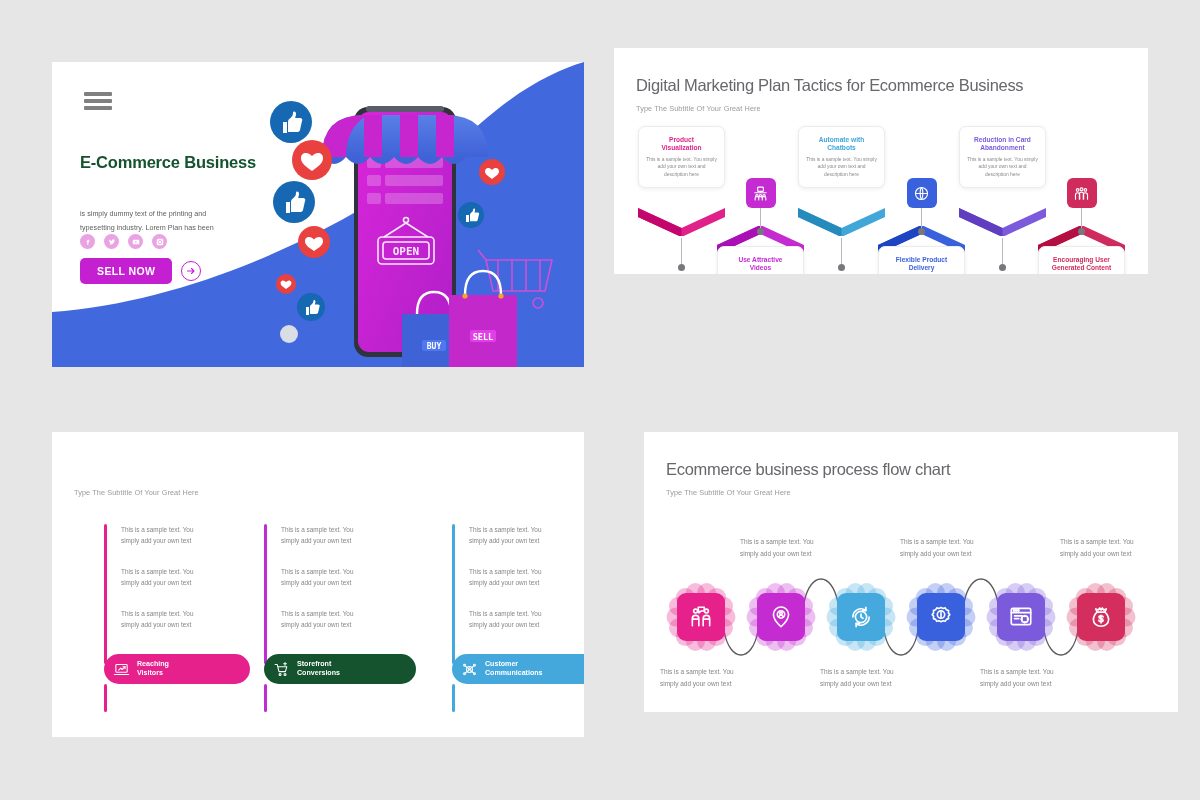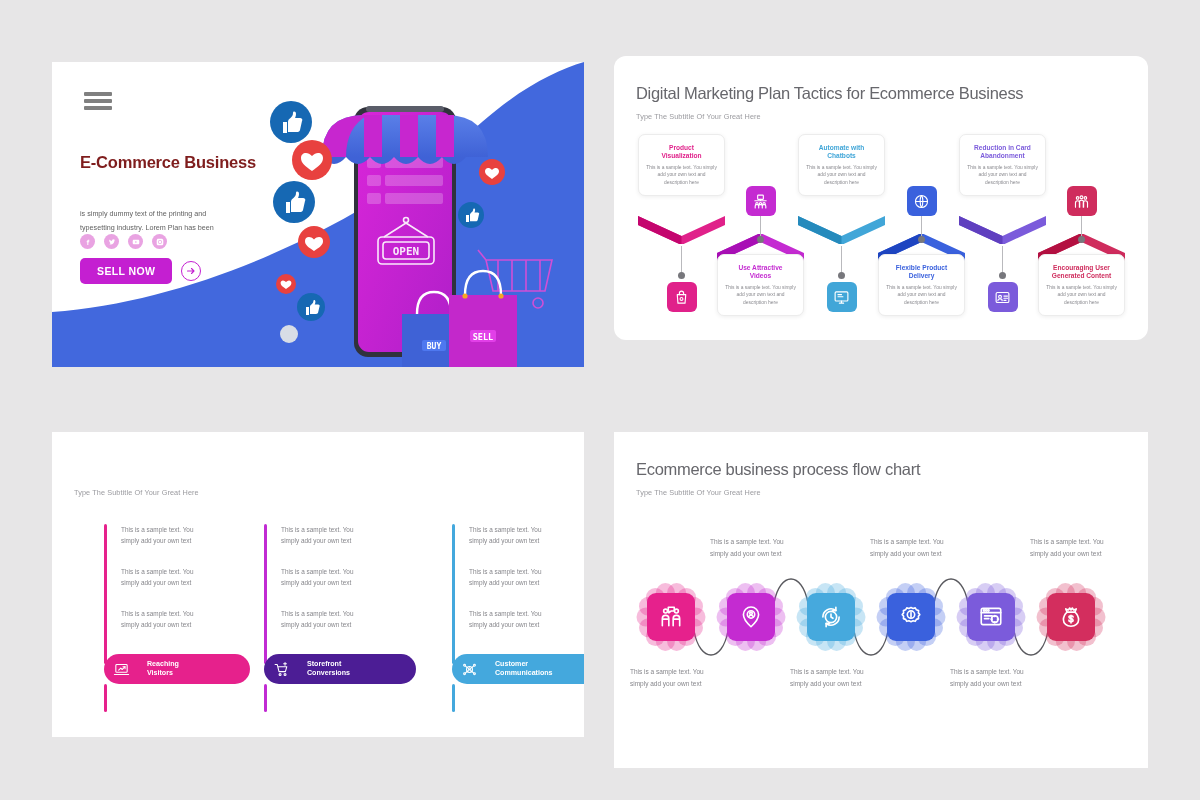--- a/index.html
+++ b/index.html
@@ -17,21 +17,21 @@
   }
   
   #slide1 { left:52px; top:62px; width:532px; height:305px; }
   .s1-wave { position:absolute; inset:0; }
   .s1-hamburger { position:absolute; left:32px; top:30px; width:28px; }
   .s1-hamburger span { display:block; height:4px; background:#808080; border-radius:1px; margin-bottom:3px; }
   .s1-hamburger span:nth-child(2){ width:100%; }
   .s1-hamburger span:nth-child(3){ width:100%; }
   .s1-title {
     position:absolute; left:28px; top:90px; width:280px;
-    font-size:16.5px; font-weight:bold; color:#7f1d1d; line-height:1.33;
+    font-size:16.5px; font-weight:bold; color:#14532d; line-height:1.33;
     letter-spacing:-0.2px;
   }
   .s1-sub {
     position:absolute; left:28px; top:145px; width:210px;
     font-size:7.2px; color:#5f5f5f; line-height:1.9;
   }
   .s1-social { position:absolute; left:28px; top:172px; display:flex; gap:9px; }
   .s1-social .so {
     width:15px;height:15px;border-radius:50%;background:#e9a3e2;
     display:flex;align-items:center;justify-content:center;
@@ -43,21 +43,21 @@
     padding:7px 17px; border-radius:5px; letter-spacing:0.4px;
     border:none; cursor:pointer;
   }
   .s1-arrow {
     width:20px;height:20px;border-radius:50%;border:1.4px solid #c41fd1;
     display:flex;align-items:center;justify-content:center;
   }
   .s1-art { position:absolute; right:0; top:0; width:330px; height:305px; }
 
   
-  #slide2 { left:614px; top:56px; width:534px; height:284px;border-radius:12px; }
+  #slide2 { left:614px; top:48px; width:534px; height:226px; }
   .sl-title { position:absolute; left:22px; top:28px; font-size:16.5px; color:#67676c; font-weight:400; letter-spacing:-0.3px;}
   .sl-sub   { position:absolute; left:22px; top:56px; font-size:7.3px; color:#9a9a9f; letter-spacing:0.1px;}
   .s2-stage { position:absolute; left:0; top:78px; width:534px; height:225px; }
   .chev-card {
     position:absolute; width:87px; background:#fff; border:1px solid #ececec;
     border-radius:7px; box-shadow:0 1px 4px rgba(0,0,0,0.07);
     padding:9px 7px 8px; text-align:center;
   }
   .chev-card h4 { font-size:6.6px; font-weight:bold; line-height:1.28; margin-bottom:3px;}
   .chev-card p { font-size:4.9px; color:#8a8a8f; line-height:1.55;}
@@ -72,28 +72,28 @@
   .conn { position:absolute; width:1.4px; background:#b9b9bd; }
   .dot  { position:absolute; width:7px; height:7px; border-radius:50%; background:#77777c; }
 
   
   #slide3 { left:52px; top:432px; width:532px; height:305px; }
   .s3-col { position:absolute; top:92px; width:160px; }
   .s3-bar { position:absolute; top:0; left:0; width:2.6px; height:140px; border-radius:2px;}
   .s3-item { position:absolute; left:17px; font-size:6.4px; color:#86868b; line-height:1.75; width:130px;}
   .s3-pill {
     position:absolute; top:130px; left:0; height:30px; border-radius:16px;
-    display:flex; align-items:center; gap:17px; padding:0 16px 0 9px;
+    display:flex; align-items:center; gap:7px; padding:0 16px 0 9px;
     color:#fff; font-size:7.1px; font-weight:bold; line-height:1.25;
   }
   .s3-pill svg { width:17px; height:17px; stroke:#fff; fill:none; stroke-width:1.5;}
   .s3-tail { position:absolute; top:160px; left:0; width:2.6px; height:28px; border-radius:2px;}
 
   
-  #slide4 { left:614px; top:432px; width:534px; height:336px;text-decoration:underline; }
+  #slide4 { left:644px; top:432px; width:534px; height:280px;text-decoration:underline; }
   .s4-stage { position:absolute; left:0; top:78px; width:534px; height:220px;}
   .s4-node { position:absolute; width:70px; height:70px; }
   .s4-burst { position:absolute; inset:0; }
   .s4-sq {
     position:absolute; left:11px; top:11px; width:48px; height:48px;
     border-radius:9px; display:flex; align-items:center; justify-content:center;
   }
   .s4-sq svg { width:26px; height:26px; stroke:#fff; fill:none; stroke-width:1.5;}
   .s4-text { position:absolute; font-size:6.5px; color:#86868b; line-height:1.8; width:120px;}
 </style>
@@ -409,21 +409,21 @@
           <div>simply add your own text</div>
         </div>
         <div class="s3-item" style="top: 42px;">
           <div>This is a sample text. You</div>
           <div>simply add your own text</div>
         </div>
         <div class="s3-item" style="top: 84px;">
           <div>This is a sample text. You</div>
           <div>simply add your own text</div>
         </div>
-        <div class="s3-pill" style="background: #4c1d95; width: 152px; align-items: center;">
+        <div class="s3-pill" style="background: #14532d; width: 152px; align-items: center;">
           <svg viewBox="0 0 24 24" stroke-linecap="round" stroke-linejoin="round">
             <path d="M3 5h3l2.5 10h9l2-7H7"></path>
             <circle cx="10" cy="19" r="1.4"></circle>
             <circle cx="17" cy="19" r="1.4"></circle>
             <path d="M17 2v4M15 4h4"></path>
           </svg>
           <span>Storefront<br>Conversions</span>
         </div>
         <div class="s3-tail" style="background: rgb(193, 43, 211);"></div>
       </div>

